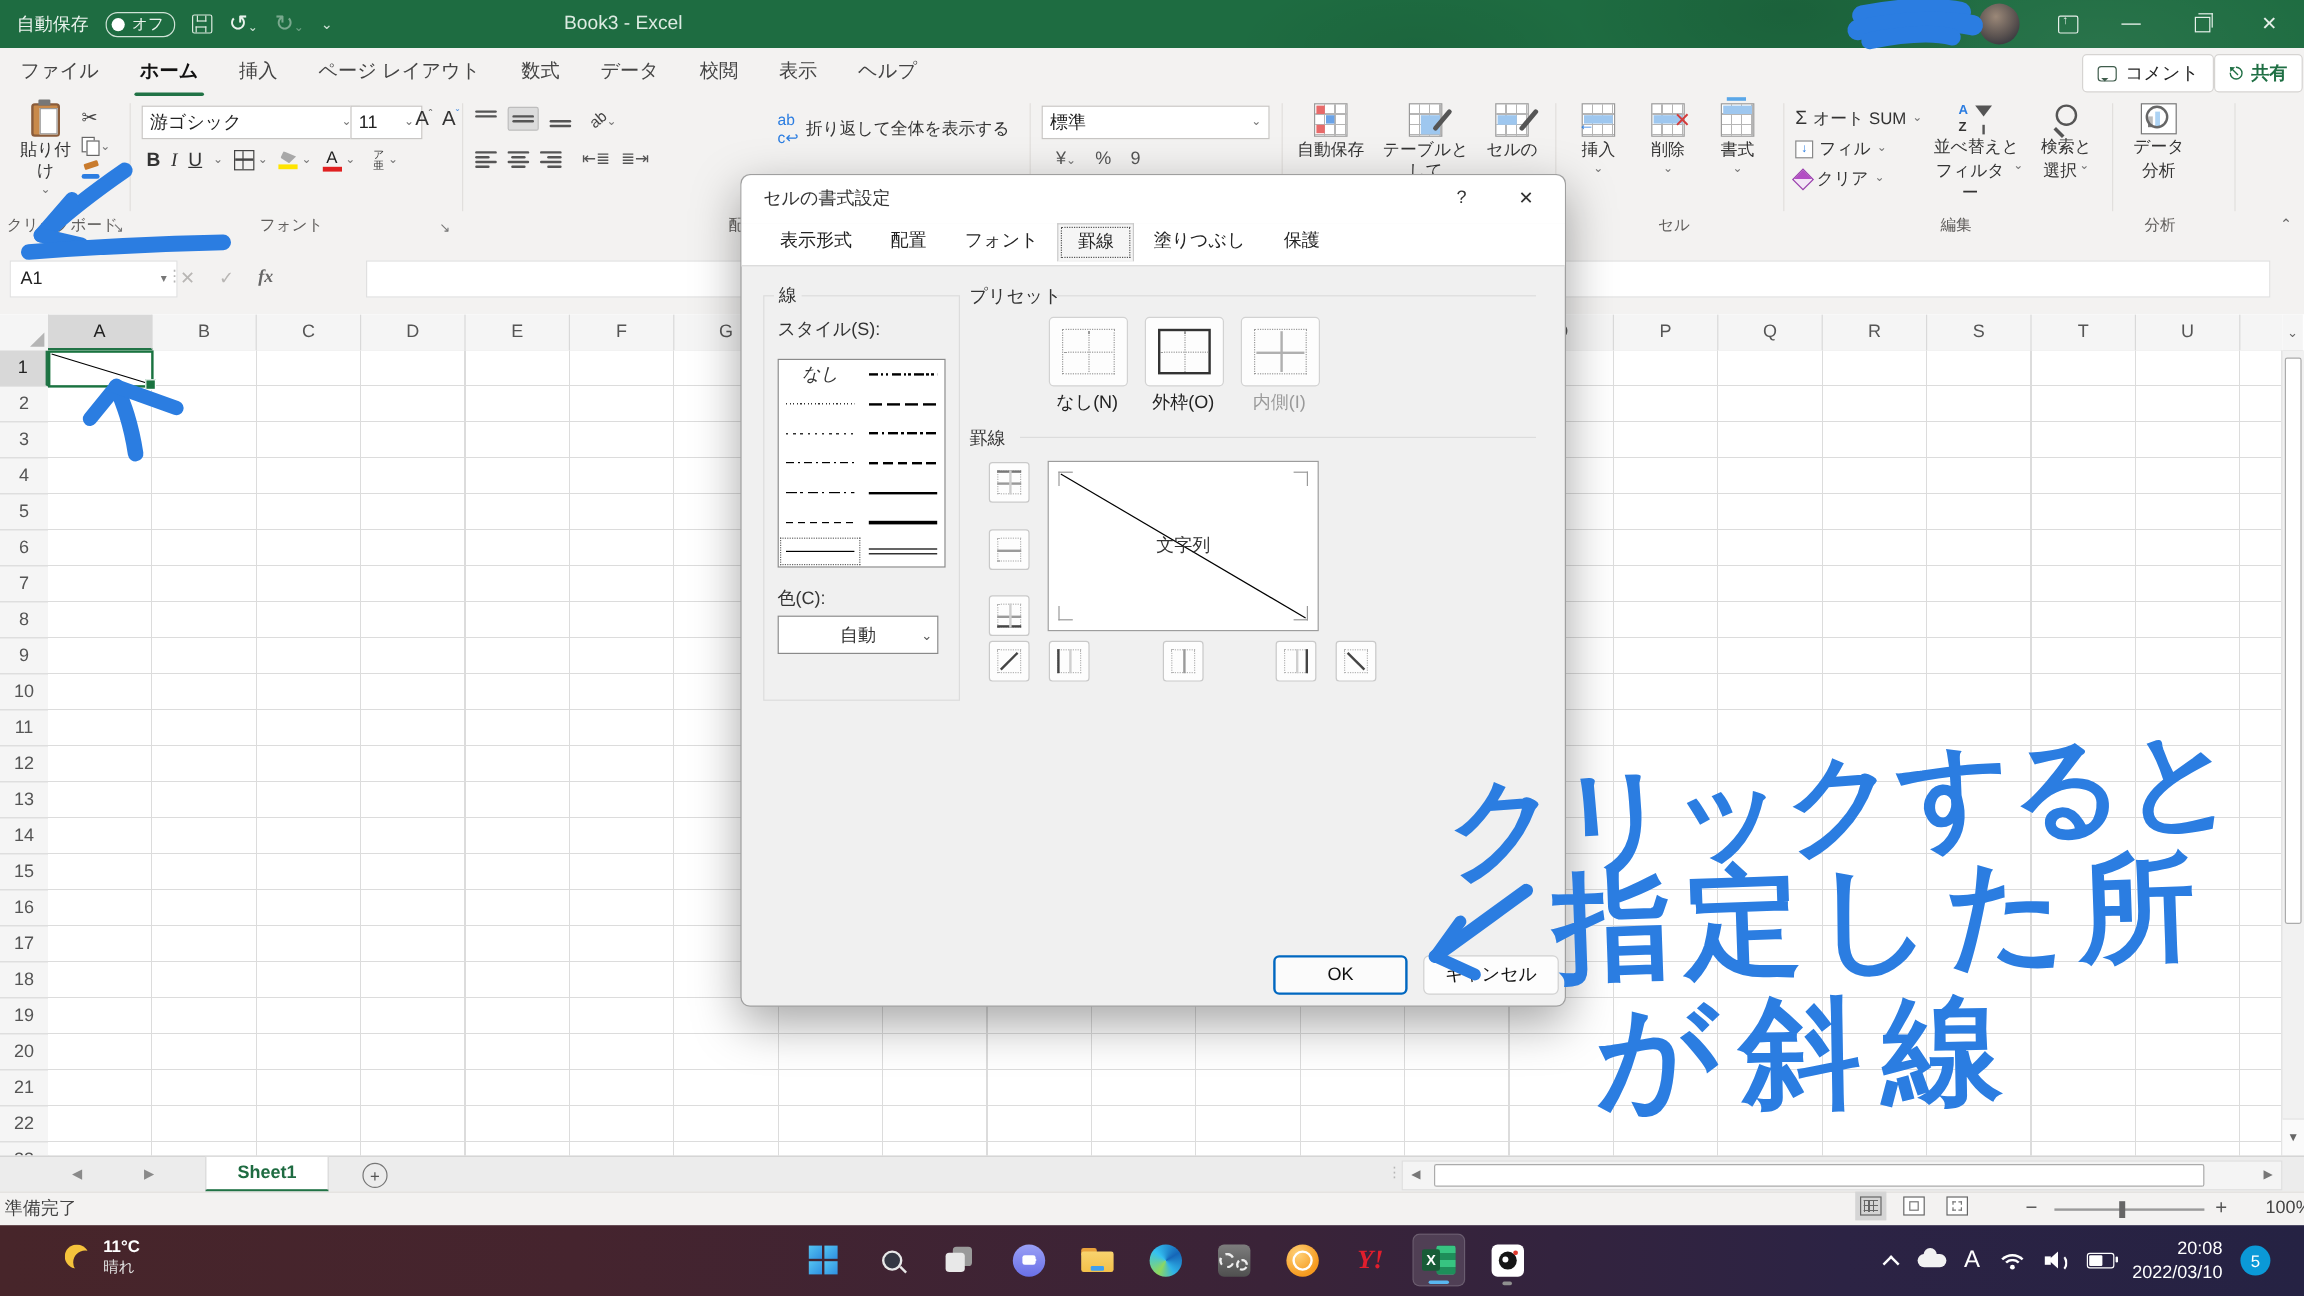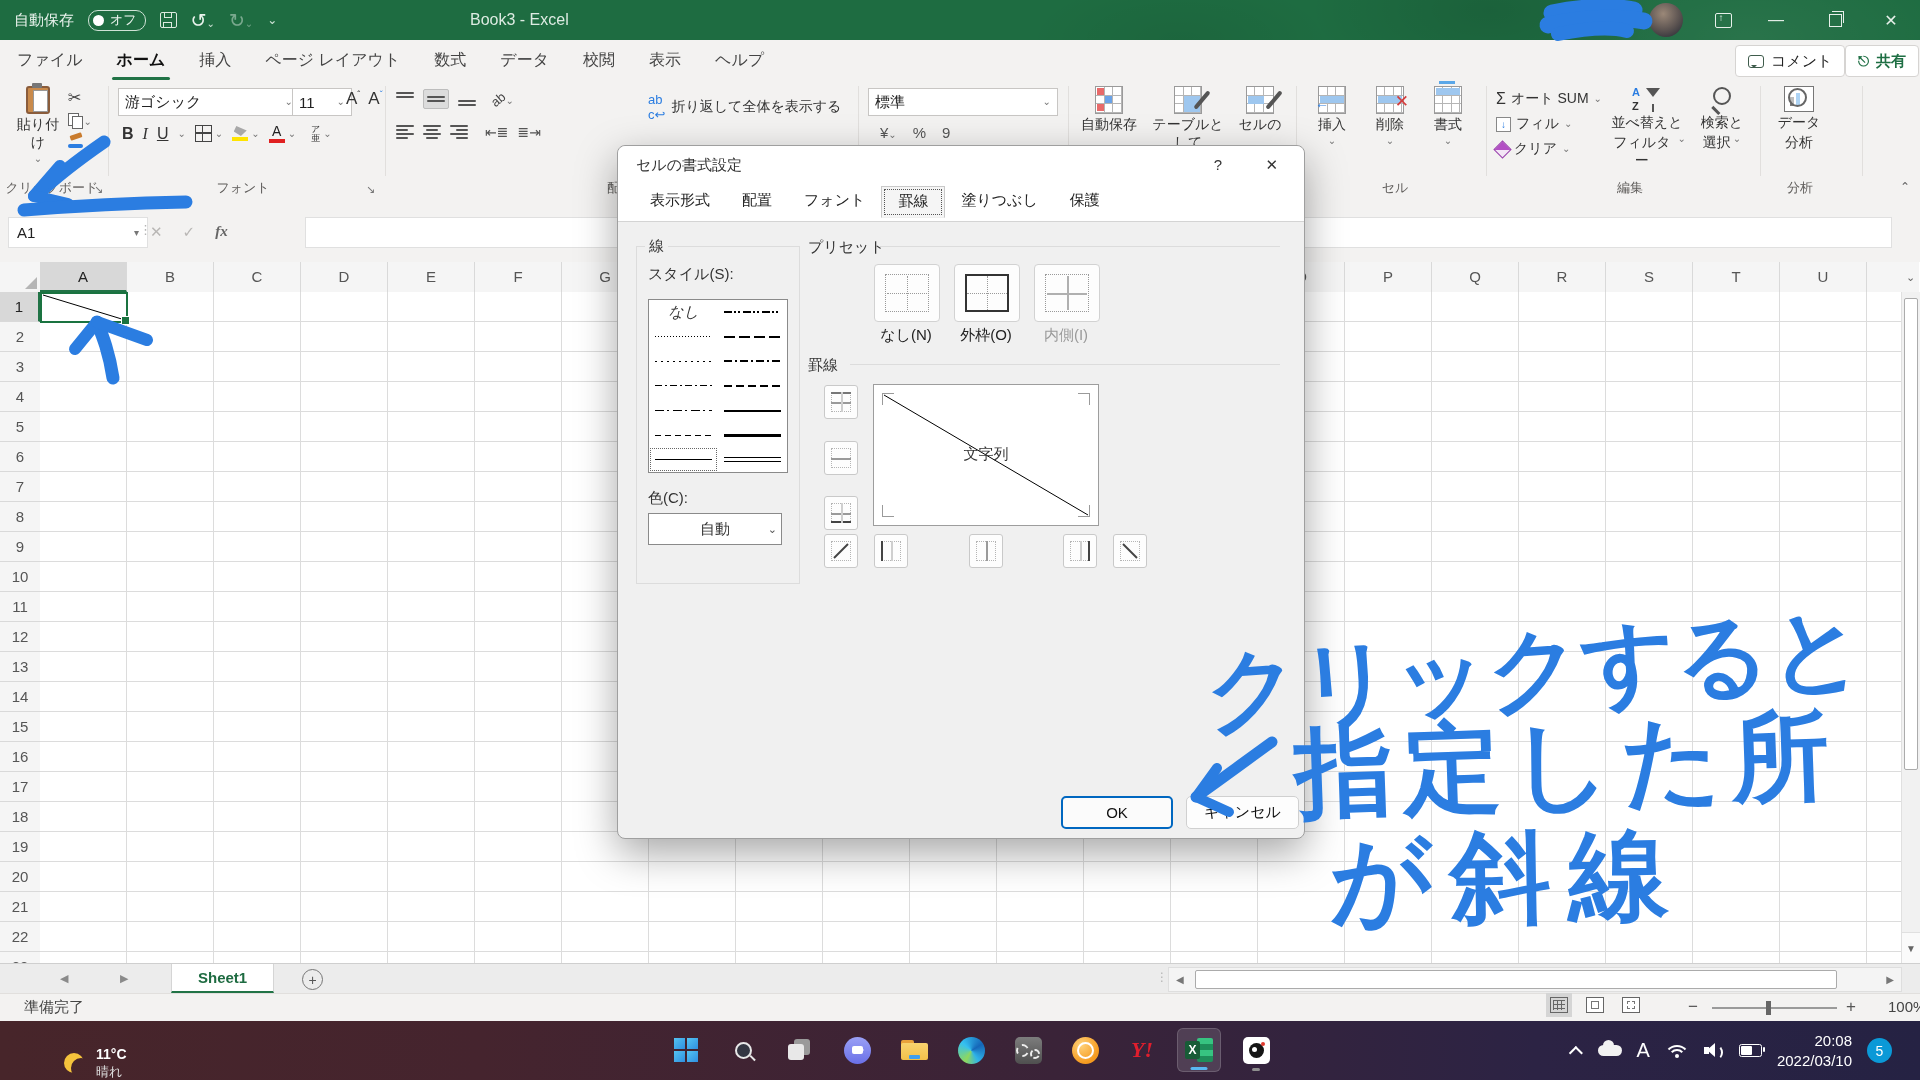--- a/index.html
+++ b/index.html
@@ -574,41 +574,41 @@
     <div class="addsheet">+</div>
     <div style="position:absolute;left:1156px;top:6px;color:#b5b5b5;font-size:12px;">⋮</div>
     <div class="hscroll">
       <span style="position:absolute;left:7px;color:#777;font-size:10px;">◀</span>
       <div class="hthumb"></div>
       <span style="position:absolute;right:7px;color:#777;font-size:10px;">▶</span>
     </div>
   </div>
 
   <div class="statusbar">
-    <span style="position:absolute;left:24px;top:4px;">準備完了</span>
+    <span style="position:absolute;left:4px;top:4px;">準備完了</span>
     <div class="flex" style="position:absolute;left:1550px;top:3px;gap:18px;">
       <span class="viewic" style="background:#d5d5d5;box-shadow:0 0 0 4px #d5d5d5;">
         <span style="position:absolute;inset:2px;background-image:repeating-linear-gradient(90deg,#666 0 1px,transparent 1px 4px),repeating-linear-gradient(180deg,#666 0 1px,transparent 1px 4px);"></span>
       </span>
       <span class="viewic">
         <span style="position:absolute;inset:3px 4px;border:1px solid #777;"></span>
       </span>
       <span class="viewic">
         <span style="position:absolute;inset:3px 4px;border:1px dashed #777;"></span>
       </span>
     </div>
     <span style="position:absolute;left:1688px;top:3px;color:#555;font-size:17px;">−</span>
     <div class="zoomtrack"></div>
     <div class="zoomthumb"></div>
     <span style="position:absolute;left:1846px;top:3px;color:#555;font-size:17px;">+</span>
     <span style="position:absolute;left:1872px;top:4px;margin-left:16px;">100%</span>
   </div>
 
   <div class="taskbar">
-    <div class="flex" style="position:absolute;left:64px;top:9px;gap:12px;margin-top:16px;">
+    <div class="flex" style="position:absolute;left:54px;top:9px;gap:12px;">
       <span class="moon"></span>
       <span style="display:flex;flex-direction:column;line-height:1.25;font-size:14px;">
         <b>11°C</b>
         <span style="font-size:13px;color:#ddd;">晴れ</span>
       </span>
     </div>
     <div class="flex" style="position:absolute;left:664px;top:7px;gap:13px;">
       <div class="titem">
           <span class="winlogo">
             <i></i>

